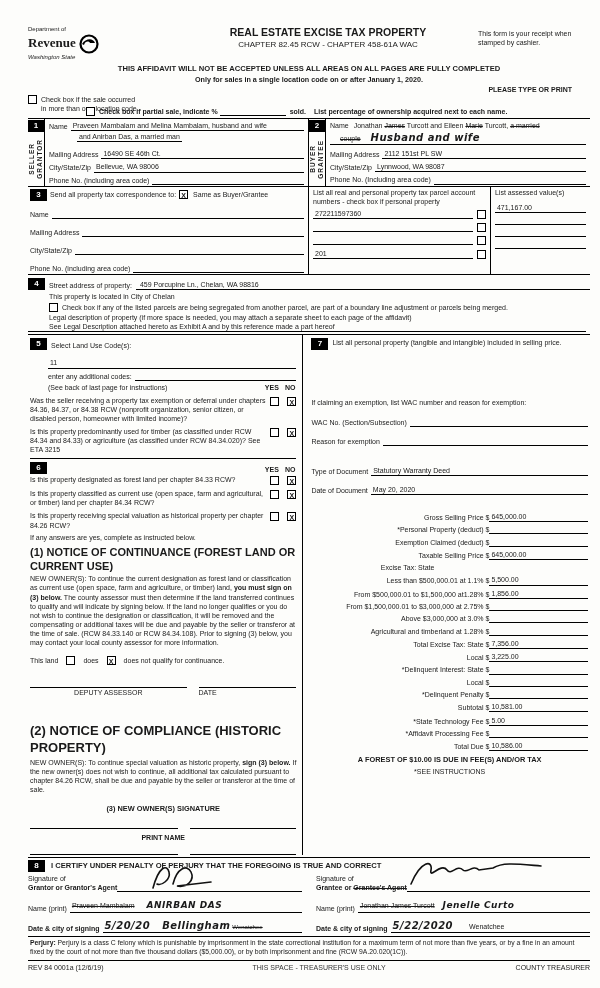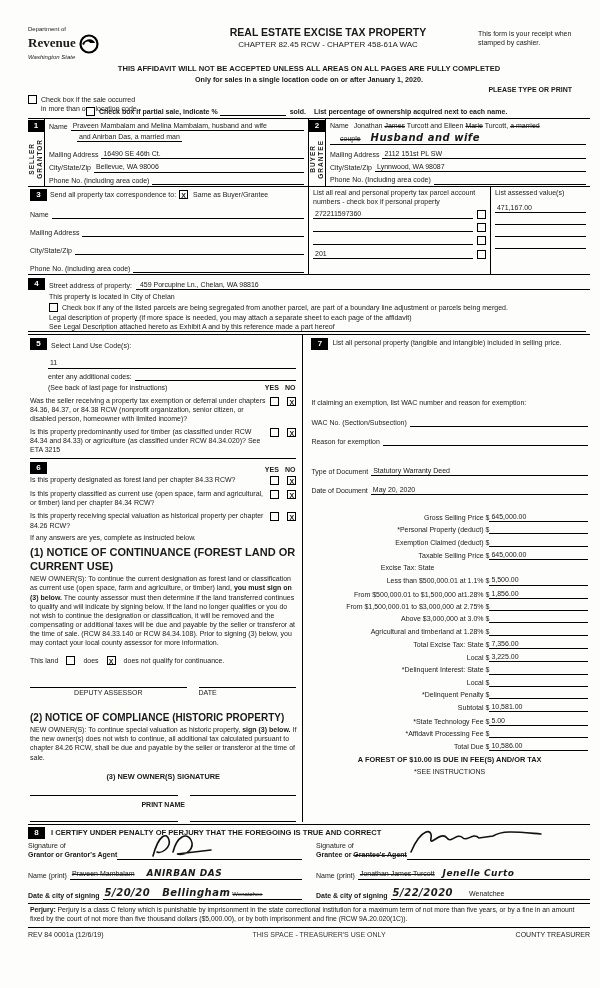--- a/index.html
+++ b/index.html
@@ -360,21 +360,21 @@
         <span>does not qualify for continuance.</span>
       </div>
       <div class="row" style="margin-top:22px;gap:12px;">
         <span class="ul" style="flex:1.6;"></span>
         <span class="ul" style="flex:1;"></span>
       </div>
       <div class="row" style="gap:12px;">
         <span class="c" style="flex:1.6;">DEPUTY ASSESSOR</span>
         <span style="flex:1;">DATE</span>
       </div>
-      <div class="b" style="margin-top:14px;font-size:10px;">(2) NOTICE OF COMPLIANCE (HISTORIC PROPERTY)</div>
+      <div class="b" style="margin-top:26px;font-size:13px;">(2) NOTICE OF COMPLIANCE (HISTORIC PROPERTY)</div>
       <div style="margin-top:1px;">
         <span>NEW OWNER(S): To continue special valuation as historic property, </span><span class="b">sign (3) below.</span><span> If the new owner(s) does not wish to continue, all additional tax calculated pursuant to chapter 84.26 RCW, shall be due and payable by the seller or transferor at the time of sale.</span>
       </div>
       <div class="b c" style="margin-top:10px;font-size:7.4px;">(3) NEW OWNER(S) SIGNATURE</div>
       <div class="row" style="margin-top:14px;gap:12px;">
         <span class="ul" style="flex:1.4;"></span>
           <span class="ul" style="flex:1;"></span>
       </div>
       <div class="b c" style="margin-top:4px;">PRINT NAME</div>
       <div class="row" style="margin-top:12px;gap:12px;">

